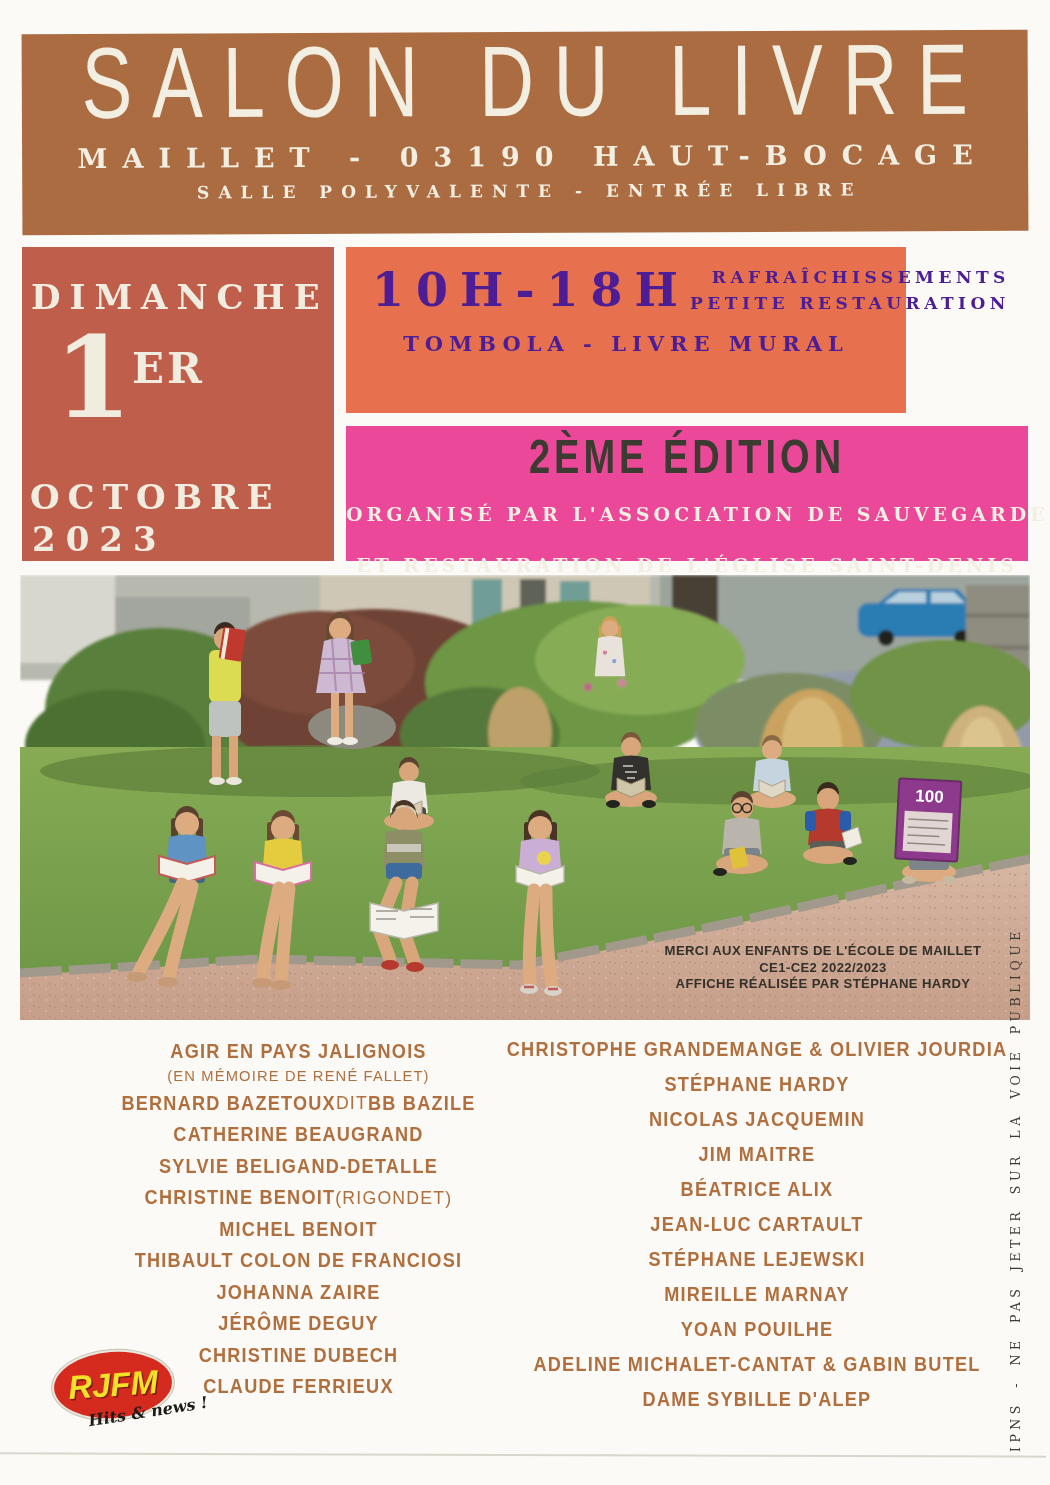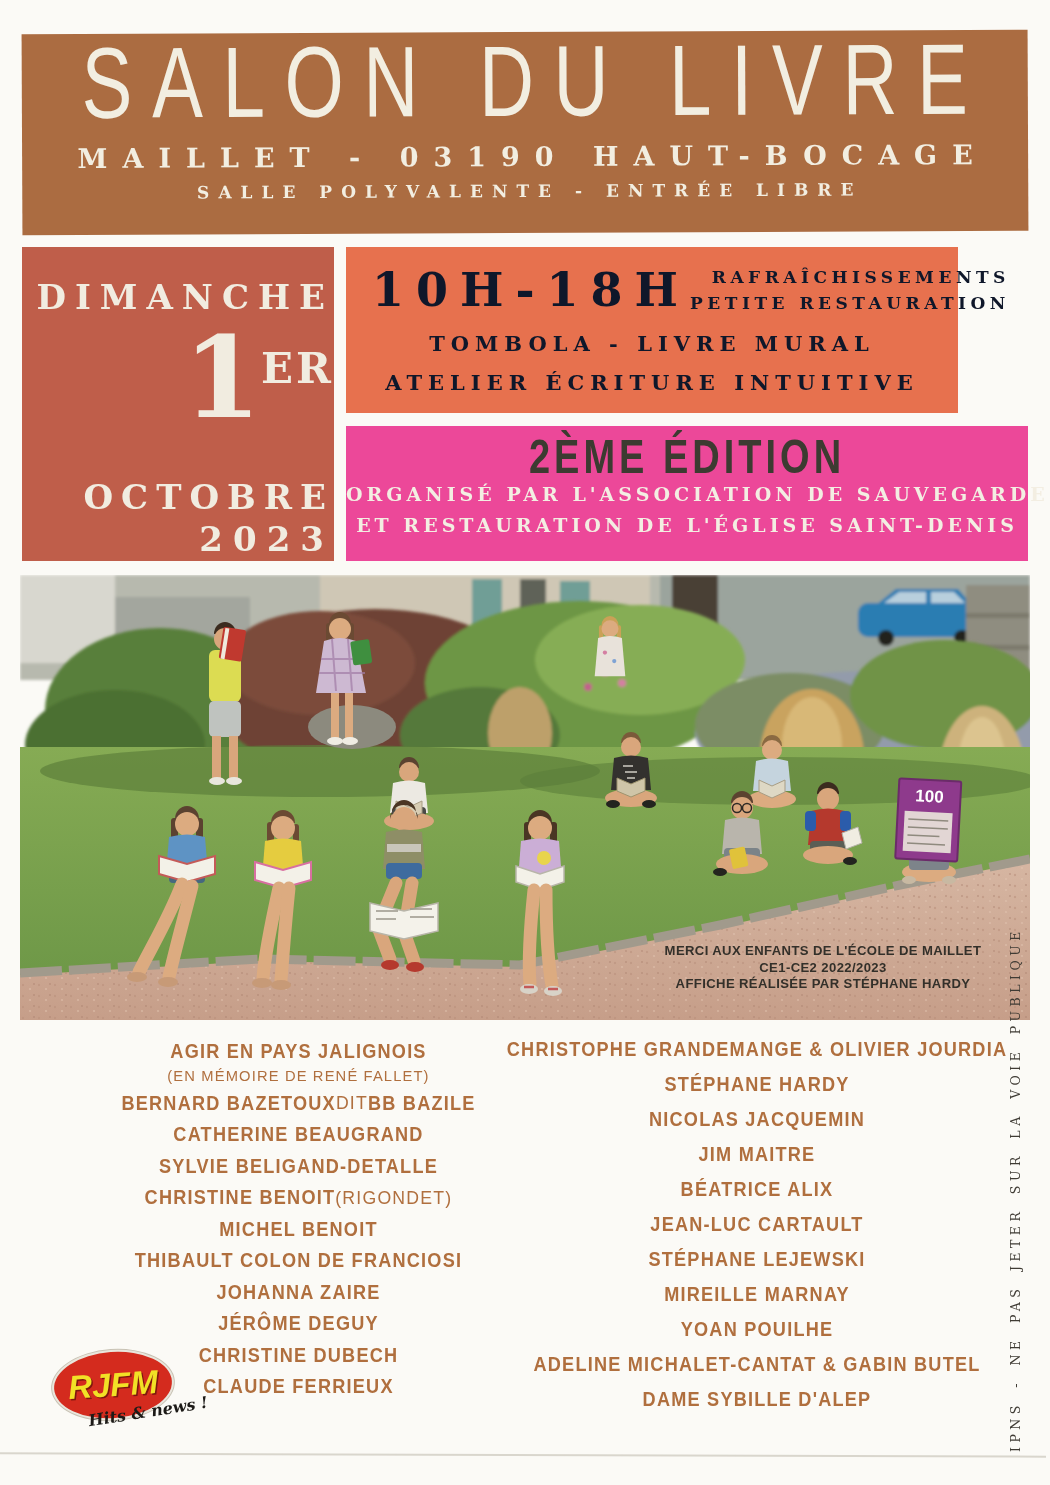--- a/index.html
+++ b/index.html
@@ -45,34 +45,34 @@
     letter-spacing:9px;text-indent:9px;
     white-space:nowrap;
   }
 
   
   .date-block{
     left:22px;top:247px;width:312px;height:314px;
     background:#bf5e4a;
     color:#f1ece0;
     font-family:"DejaVu Serif", serif;
-    text-align:right;
+    text-align:left;
   }
   .date-day{margin-top:30px;font-size:34px;font-weight:700;letter-spacing:9px;text-indent:9px;}
   .date-num-line{margin-top:6px;height:118px;line-height:110px;padding-left:32px;}
   .date-big1{font-size:112px;font-weight:700;}
   .date-sup{font-size:42px;font-weight:700;position:relative;top:-34px;letter-spacing:3px;}
   .date-month{font-size:34px;font-weight:700;letter-spacing:8px;text-indent:8px;margin-top:36px;}
   .date-year{margin-top:2px;font-size:34px;font-weight:700;letter-spacing:10px;text-indent:10px;}
 
   
   .info-block{
-    left:346px;top:247px;width:612px;height:166px;
+    left:346px;top:247px;width:560px;height:166px;
     background:#e7714e;
-    color:#0f172a;
+    color:#4c1d95;
     font-family:"DejaVu Serif", serif;
   }
   .info-top{display:flex;justify-content:space-between;align-items:center;padding:16px 26px 0 26px;}
   .info-hours{font-size:46px;font-weight:700;letter-spacing:12px;white-space:nowrap;}
   .info-refresh{text-align:right;font-size:17px;font-weight:700;letter-spacing:4.5px;line-height:1.55;white-space:nowrap;}
   .info-line{ text-align:center;font-size:21px;font-weight:700;letter-spacing:6px;margin-top:14px;white-space:nowrap;}
 
   
   .edition-block{
     left:346px;top:426px;width:682px;height:135px;
@@ -88,20 +88,21 @@
     transform:scaleY(1.25);
     white-space:nowrap;
   }
   .edition-org{
     color:#f3eee2;
     font-family:"DejaVu Serif", serif;
     font-size:19px;font-weight:700;
     letter-spacing:4px;
     line-height:1.65;
     white-space:nowrap;
+    margin-top:20px;
   }
 
   
   .photo{
     left:20px;top:575px;width:1010px;height:445px;
     overflow:hidden;
   }
   .photo svg{display:block;}
   .photo-caption{
     position:absolute;right:12px;bottom:28px;width:390px;
@@ -197,21 +198,20 @@
 
 <div class="abs info-block">
   <div class="info-top">
     <div class="info-hours">10H-18H</div>
     <div class="info-refresh">
       <div>RAFRAÎCHISSEMENTS</div>
       <div>PETITE RESTAURATION</div>
     </div>
   </div>
   <div class="info-line">TOMBOLA - LIVRE MURAL</div>
-  <div class="info-line">ATELIER ÉCRITURE INTUITIVE</div>
 </div>
 
 <div class="abs edition-block">
   <div><span class="edition-title">2ÈME ÉDITION</span></div>
   <div class="edition-org">ORGANISÉ PAR L'ASSOCIATION DE SAUVEGARDE</div>
   <div class="edition-org">ET RESTAURATION DE L'ÉGLISE SAINT-DENIS</div>
 </div>
 
 <div class="abs photo">
   <svg width="1010" height="445" viewBox="0 0 1010 445">

